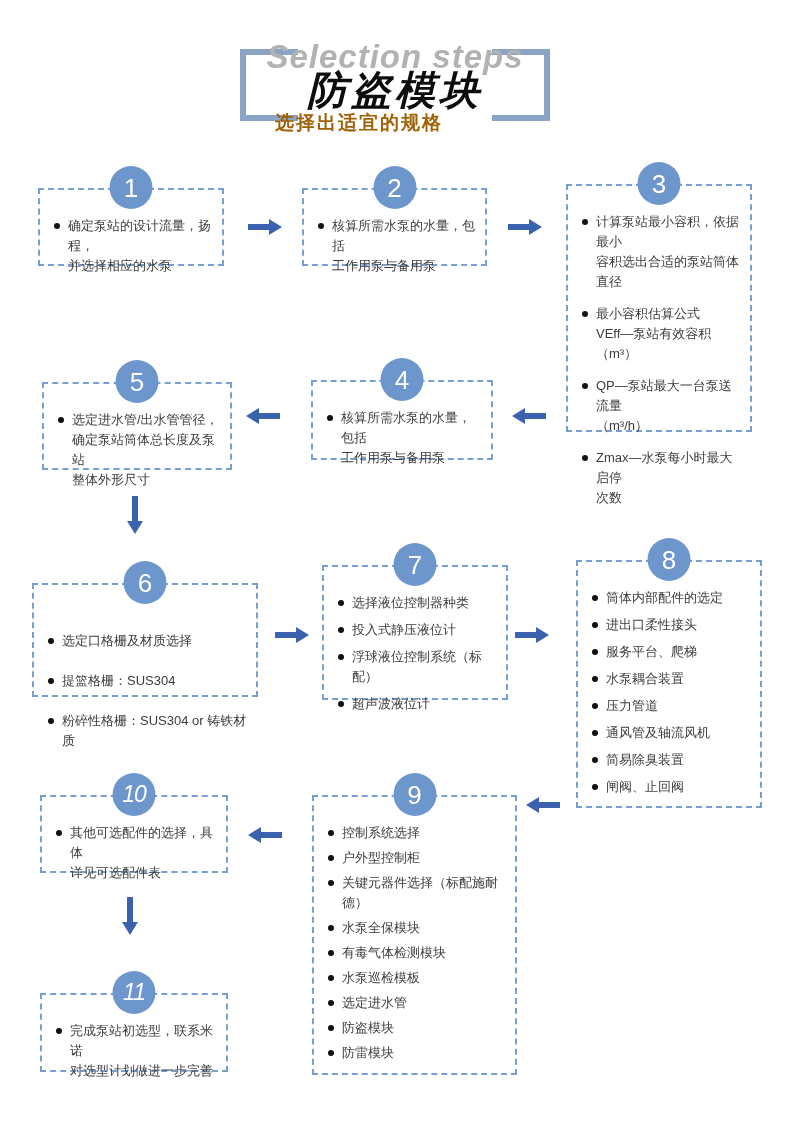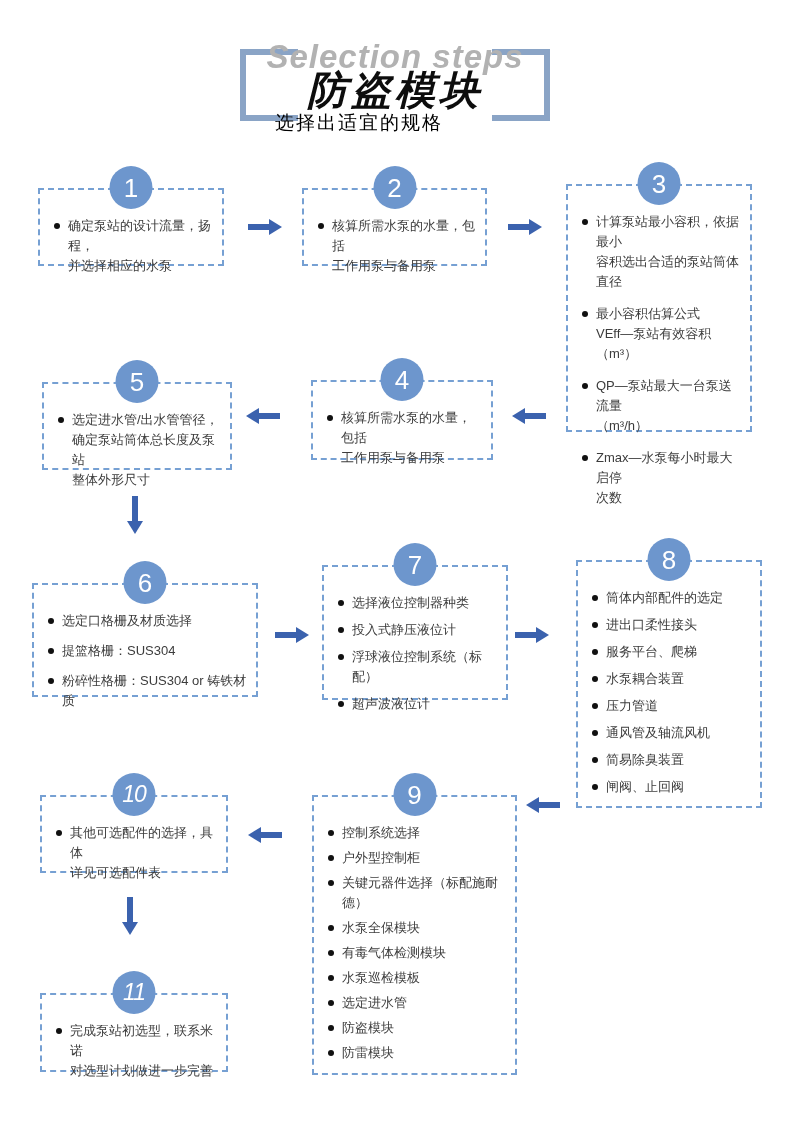--- a/index.html
+++ b/index.html
@@ -34,21 +34,21 @@
     font-size:33px;font-style:italic;font-weight:bold;color:var(--c-gray);
     letter-spacing:1px;
   }
   .hdr-title{
     position:absolute;left:0;top:63px;width:790px;text-align:center;
     font-size:40px;font-weight:900;font-style:italic;color:#0d0d0d;
     letter-spacing:4px;
   }
   .hdr-cn{
     position:absolute;left:0;top:110px;width:718px;text-align:center;
-    font-size:19px;color:#000000;letter-spacing:2px;
+    font-size:19px;color:#a16207;letter-spacing:2px;font-weight:bold;
   }
 
   
   .box{
     position:absolute;
     border:2px dashed var(--c-border);
     padding:26px 8px 6px 12px;
     background:transparent;
   }
   .badge{
@@ -66,21 +66,21 @@
     font-size:13px;line-height:20px;
     margin-bottom:7px;
     white-space:pre-line;
     color:var(--c-text);
   }
   .box li::before{
     content:"";position:absolute;left:2px;top:7px;
     width:6px;height:6px;border-radius:50%;background:#111;
   }
   .box.sp12 li{margin-bottom:12px;}
-  .box.sp10 li{margin-bottom:10px;}
+  .box.sp10 li{margin-bottom:10px;margin-top:20px;}
   .box.sp5 li{margin-bottom:5px;}
 
   
   .arrow{position:absolute;}
   .arrow span{position:absolute;display:block;}
   .ar{width:34px;height:16px;}
   .ar .stem{left:0;top:5px;width:21px;height:6px;background:var(--c-arrow);}
   .ar .head{left:21px;top:0;width:0;height:0;
     border-left:13px solid var(--c-arrow);
     border-top:8px solid transparent;border-bottom:8px solid transparent;}

